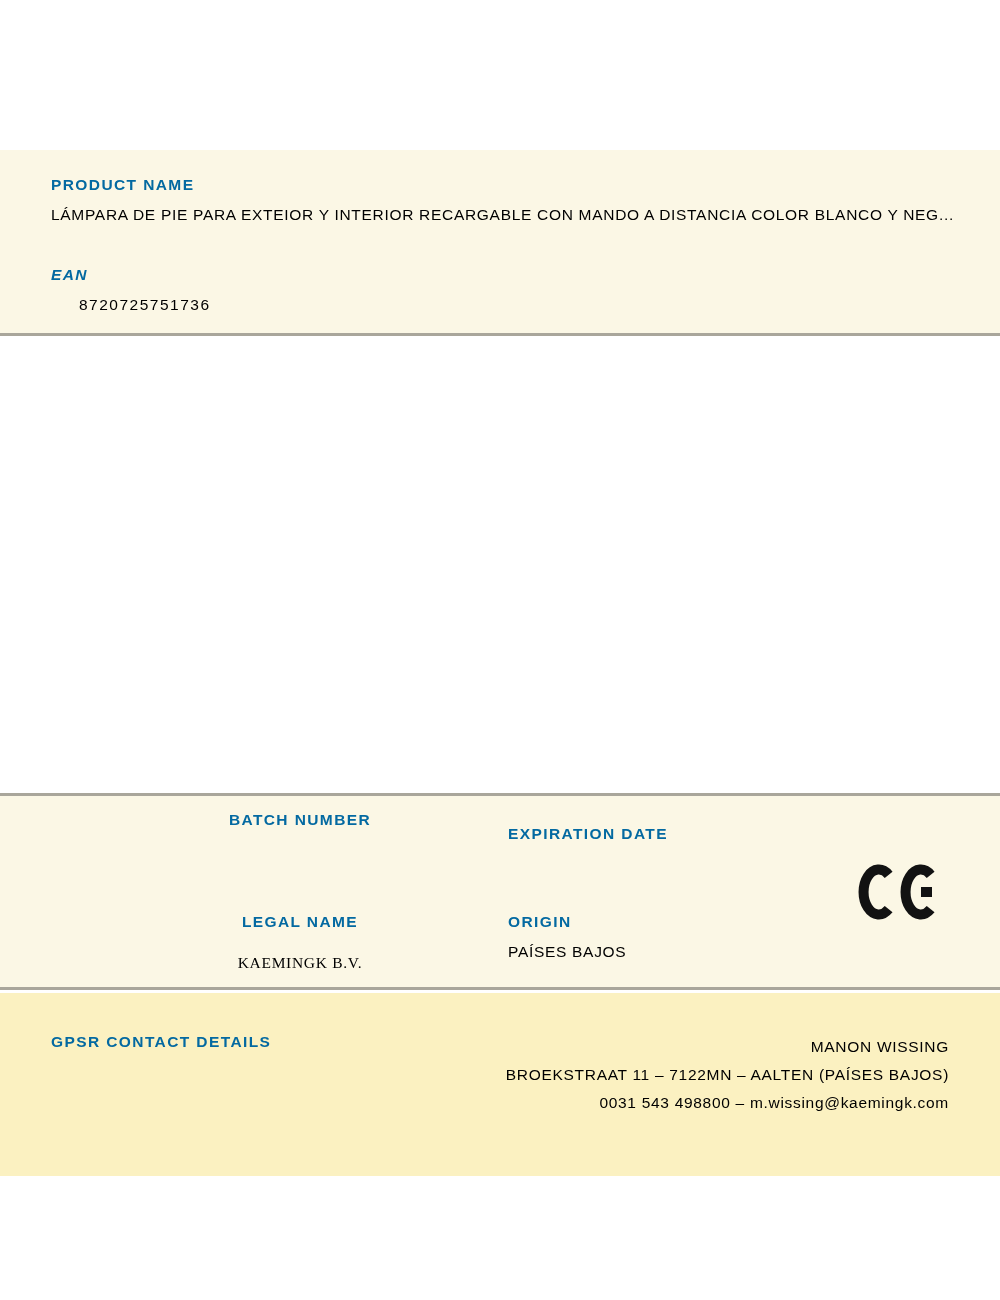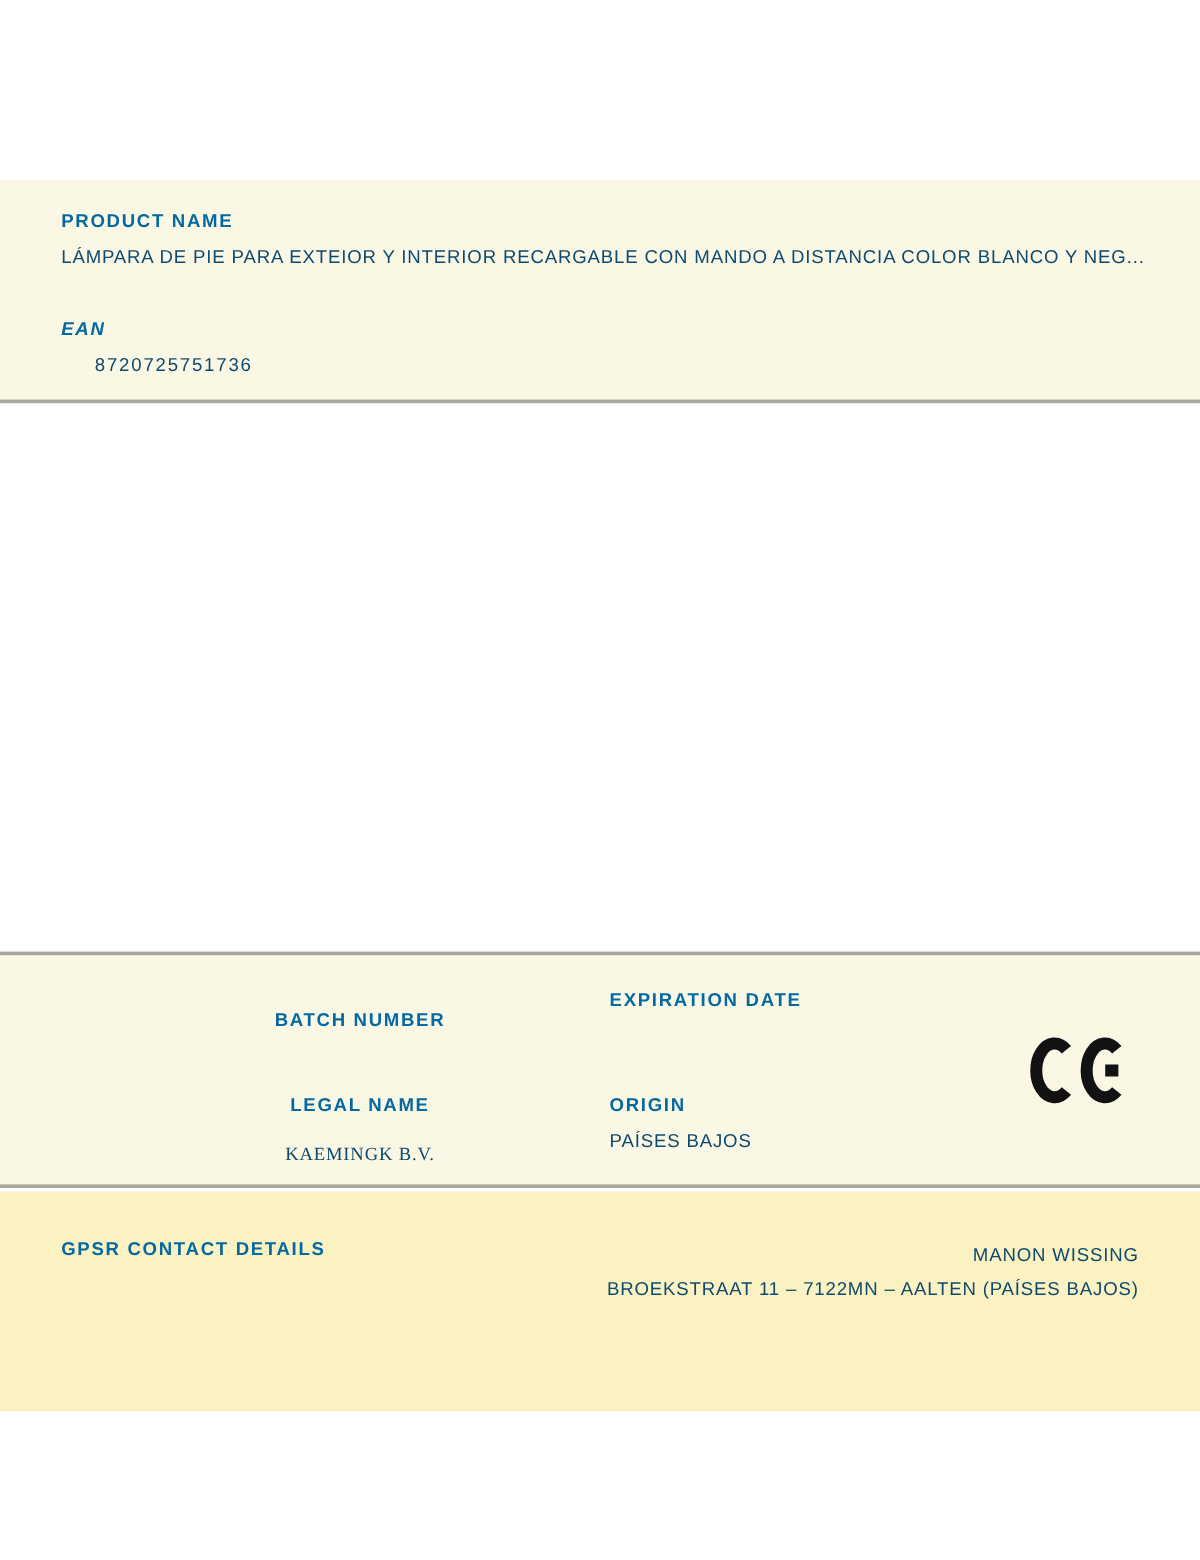--- a/index.html
+++ b/index.html
@@ -43,21 +43,21 @@
     font-size: 15.5px;
     font-weight: 700;
     letter-spacing: 1.4px;
     color: #0369a1;
     white-space: nowrap;
   }
   .field-value {
     font-size: 15.5px;
     font-weight: 400;
     letter-spacing: 0.7px;
-    color: #0c4a6e;
+    color: #000000;
     white-space: nowrap;
   }
   .col-left  { left: 100px; width: 400px; text-align: center; }
   .col-right { left: 508px; width: 400px; }
   .ce-wrap {
     position: absolute;
     top: 68px;
     right: 58px;
     width: 84px;
     height: 56px;
@@ -75,21 +75,21 @@
 <body>
 
 <div class="section section-product">
   <div class="abs field-label" style="left:51px; top:26px;">PRODUCT NAME</div>
   <div class="abs field-value" style="left:51px; top:56px;">LÁMPARA DE PIE PARA EXTEIOR Y INTERIOR RECARGABLE CON MANDO A DISTANCIA COLOR BLANCO Y NEG...</div>
   <div class="abs field-label" style="left:51px; top:116px;font-style:italic;">EAN</div>
   <div class="abs field-value" style="left:51px; top:146px; letter-spacing:1.5px;margin-left:28px;">8720725751736</div>
 </div>
 
 <div class="section section-batch">
-  <div class="abs field-label col-left" style="top:46px;">BATCH NUMBER</div>
+  <div class="abs field-label col-left" style="top:15px;">BATCH NUMBER</div>
   <div class="abs field-label col-right" style="top:29px;">EXPIRATION DATE</div>
 
   <div class="abs field-label col-left" style="top:117px;">LEGAL NAME</div>
   <div class="abs field-value col-left" style="top:158px;font-family:Liberation Serif, serif;">KAEMINGK B.V.</div>
 
   <div class="abs field-label col-right" style="top:117px;">ORIGIN</div>
   <div class="abs field-value col-right" style="top:147px;">PAÍSES BAJOS</div>
 
   <div class="ce-wrap">
     <svg viewBox="0 0 88 58" xmlns="http://www.w3.org/2000/svg" fill="none" stroke="#121212" stroke-width="10.5" stroke-linecap="butt">
@@ -102,14 +102,15 @@
     </svg>
   </div>
 </div>
 
 <div class="section section-gpsr">
   <div class="abs field-label" style="left:51px; top:40px;">GPSR CONTACT DETAILS</div>
 
   <div class="gpsr-contact-block">
     <div class="field-value">MANON WISSING</div>
     <div class="field-value">BROEKSTRAAT 11 – 7122MN – AALTEN (PAÍSES BAJOS)</div>
+    <div class="field-value">0031 543 498800 – m.wissing@kaemingk.com</div>
   </div>
 </div>
 
 </body></html>

